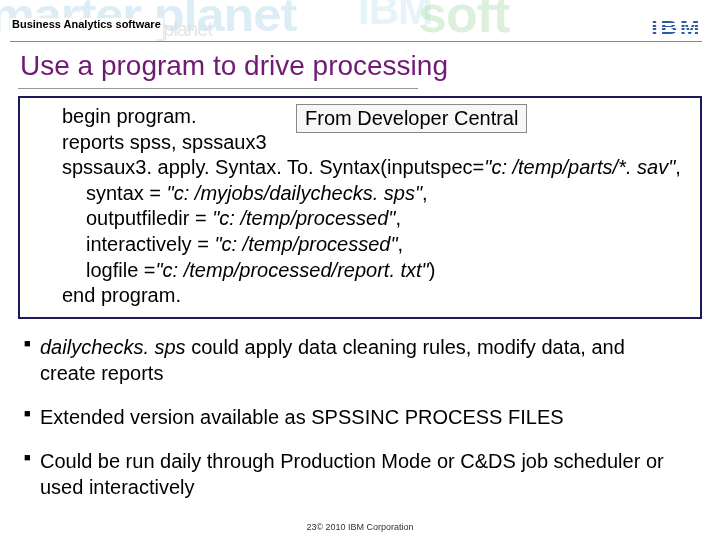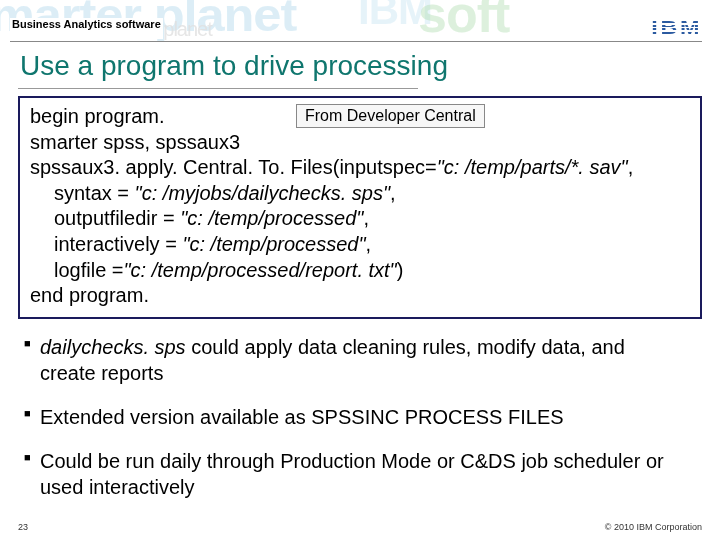--- a/index.html
+++ b/index.html
@@ -8,33 +8,33 @@
   .bg-text { position: absolute; top: -4px; left: -2px; width: 724px; height: 60px; overflow: hidden; pointer-events: none; }
   .bg-layer { position: absolute; font-weight: 700; letter-spacing: -1px; white-space: nowrap; }
   .bg1 { color: #c0e0f0; font-size: 46px; top: -8px; left: -20px; opacity: 0.55; transform: scaleX(1.1);}
   .bg2 { color: #b5e0b5; font-size: 52px; top: -12px; left: 420px; opacity: 0.45; font-weight: 800;}
   .bg3 { color: #e0e0e0; font-size: 20px; top: 22px; left: 40px; opacity: 0.8; font-weight: 400;}
   .bg5 { color: #cfe8f5; font-size: 42px; top: -10px; left: 360px; opacity: 0.5;}
   .header { position: absolute; top: 18px; left: 10px; right: 18px; height: 24px; border-bottom: 1px solid #888; z-index: 5; display: flex; justify-content: space-between; padding-bottom: 2px;}
   .header-left { font-size: 11px; font-weight: 700; color: #000; background: #fff; padding: 0 2px;}
   .ibm-logo { display: inline-block; }
   .ibm-letters { font-family: Arial; font-weight: 900; font-size: 18px; color: #2b5aa0; letter-spacing: 2px; background: repeating-linear-gradient(to bottom, #2b5aa0 0 2px, #fff 2px 3.5px); -webkit-background-clip: text; background-clip: text; -webkit-text-fill-color: transparent; transform: scaleX(1.3); display:inline-block; transform-origin: right;}
-  .title { position: absolute; top: 50px; left: 20px; font-size: 28px; color: #0f766e; font-weight: 400; }
+  .title { position: absolute; top: 50px; left: 20px; font-size: 28px; color: #701a75; font-weight: 400; }
   .title-underline { position: absolute; top: 88px; left: 18px; width: 400px; height: 1px; background: #999;}
   .codebox { position: absolute; top: 96px; left: 18px; right: 18px; border: 2px solid #1a1a5c; padding: 6px 10px 8px 10px; font-size: 20px; line-height: 1.28; color: #000;}
-  .codeline { white-space: pre; }
+  .codeline { white-space: pre; margin-left: 32px; }
   .codeline .kw { font-weight: 400; }
   .codeline .it { font-style: italic; }
   .indent { padding-left: 24px; }
-  .badge { position: absolute; top: 104px; left: 296px; border: 1px solid #888; background: #f7f7f7; font-size: 16px; padding: 2px 8px; white-space: nowrap;}
+  .badge { position: absolute; top: 104px; left: 296px; border: 1px solid #888; background: #f7f7f7; font-size: 20px; padding: 2px 8px; white-space: nowrap;}
   .bullets { position: absolute; top: 334px; left: 24px; right: 36px; font-size: 20px; line-height: 1.3; }
   .bullets li { list-style: none; position: relative; padding-left: 16px; margin-bottom: 18px;}
   .bullets li::before { content: "■"; position: absolute; left: 0; top: 2px; font-size: 11px; color: #000;}
   .bullets .it { font-style: italic; }
-  .footer { position: absolute; bottom: 8px; left: 18px; right: 18px; display: flex; justify-content: space-between; font-size: 9px; color: #333;}
+  .footer { position: absolute; bottom: 8px; left: 18px; right: 18px; display: flex; justify-content: center; font-size: 9px; color: #333;}
 </style>
 </head>
 <body>
 
 <div class="slide">
 
   <div class="bg-text">
     <div class="bg-layer bg1">smarter planet</div>
     <div class="bg-layer bg5">IBM</div>
     <div class="bg-layer bg2">soft</div>
@@ -46,22 +46,22 @@
     <span class="ibm-logo">
       <span class="ibm-letters">IBM</span>
     </span>
   </div>
 
   <div class="title">Use a program to drive processing</div>
   <div class="title-underline"></div>
 
   <div class="codebox">
     <div class="codeline">begin program.</div>
-    <div class="codeline">smarter spss, spssaux3</div>
-    <div class="codeline"><span>spssaux3. apply. Central. To. Files(</span><span class="kw">inputspec</span><span>=</span><span class="it">"c: /temp/parts/*. sav"</span><span>,</span></div>
+    <div class="codeline">reports spss, spssaux3</div>
+    <div class="codeline"><span>spssaux3. apply. Syntax. To. Syntax(</span><span class="kw">inputspec</span><span>=</span><span class="it">"c: /temp/parts/*. sav"</span><span>,</span></div>
     <div class="codeline indent"><span class="kw">syntax</span><span> = </span><span class="it">"c: /myjobs/dailychecks. sps"</span><span>,</span></div>
     <div class="codeline indent"><span class="kw">outputfiledir</span><span> = </span><span class="it">"c: /temp/processed"</span><span>,</span></div>
     <div class="codeline indent"><span class="kw">interactively</span><span> = </span><span class="it">"c: /temp/processed"</span><span>,</span></div>
     <div class="codeline indent"><span class="kw">logfile</span><span> =</span><span class="it">"c: /temp/processed/report. txt"</span><span>)</span></div>
     <div class="codeline">end program.</div>
   </div>
 
   <div class="badge">From Developer Central</div>
 
   <ul class="bullets">

